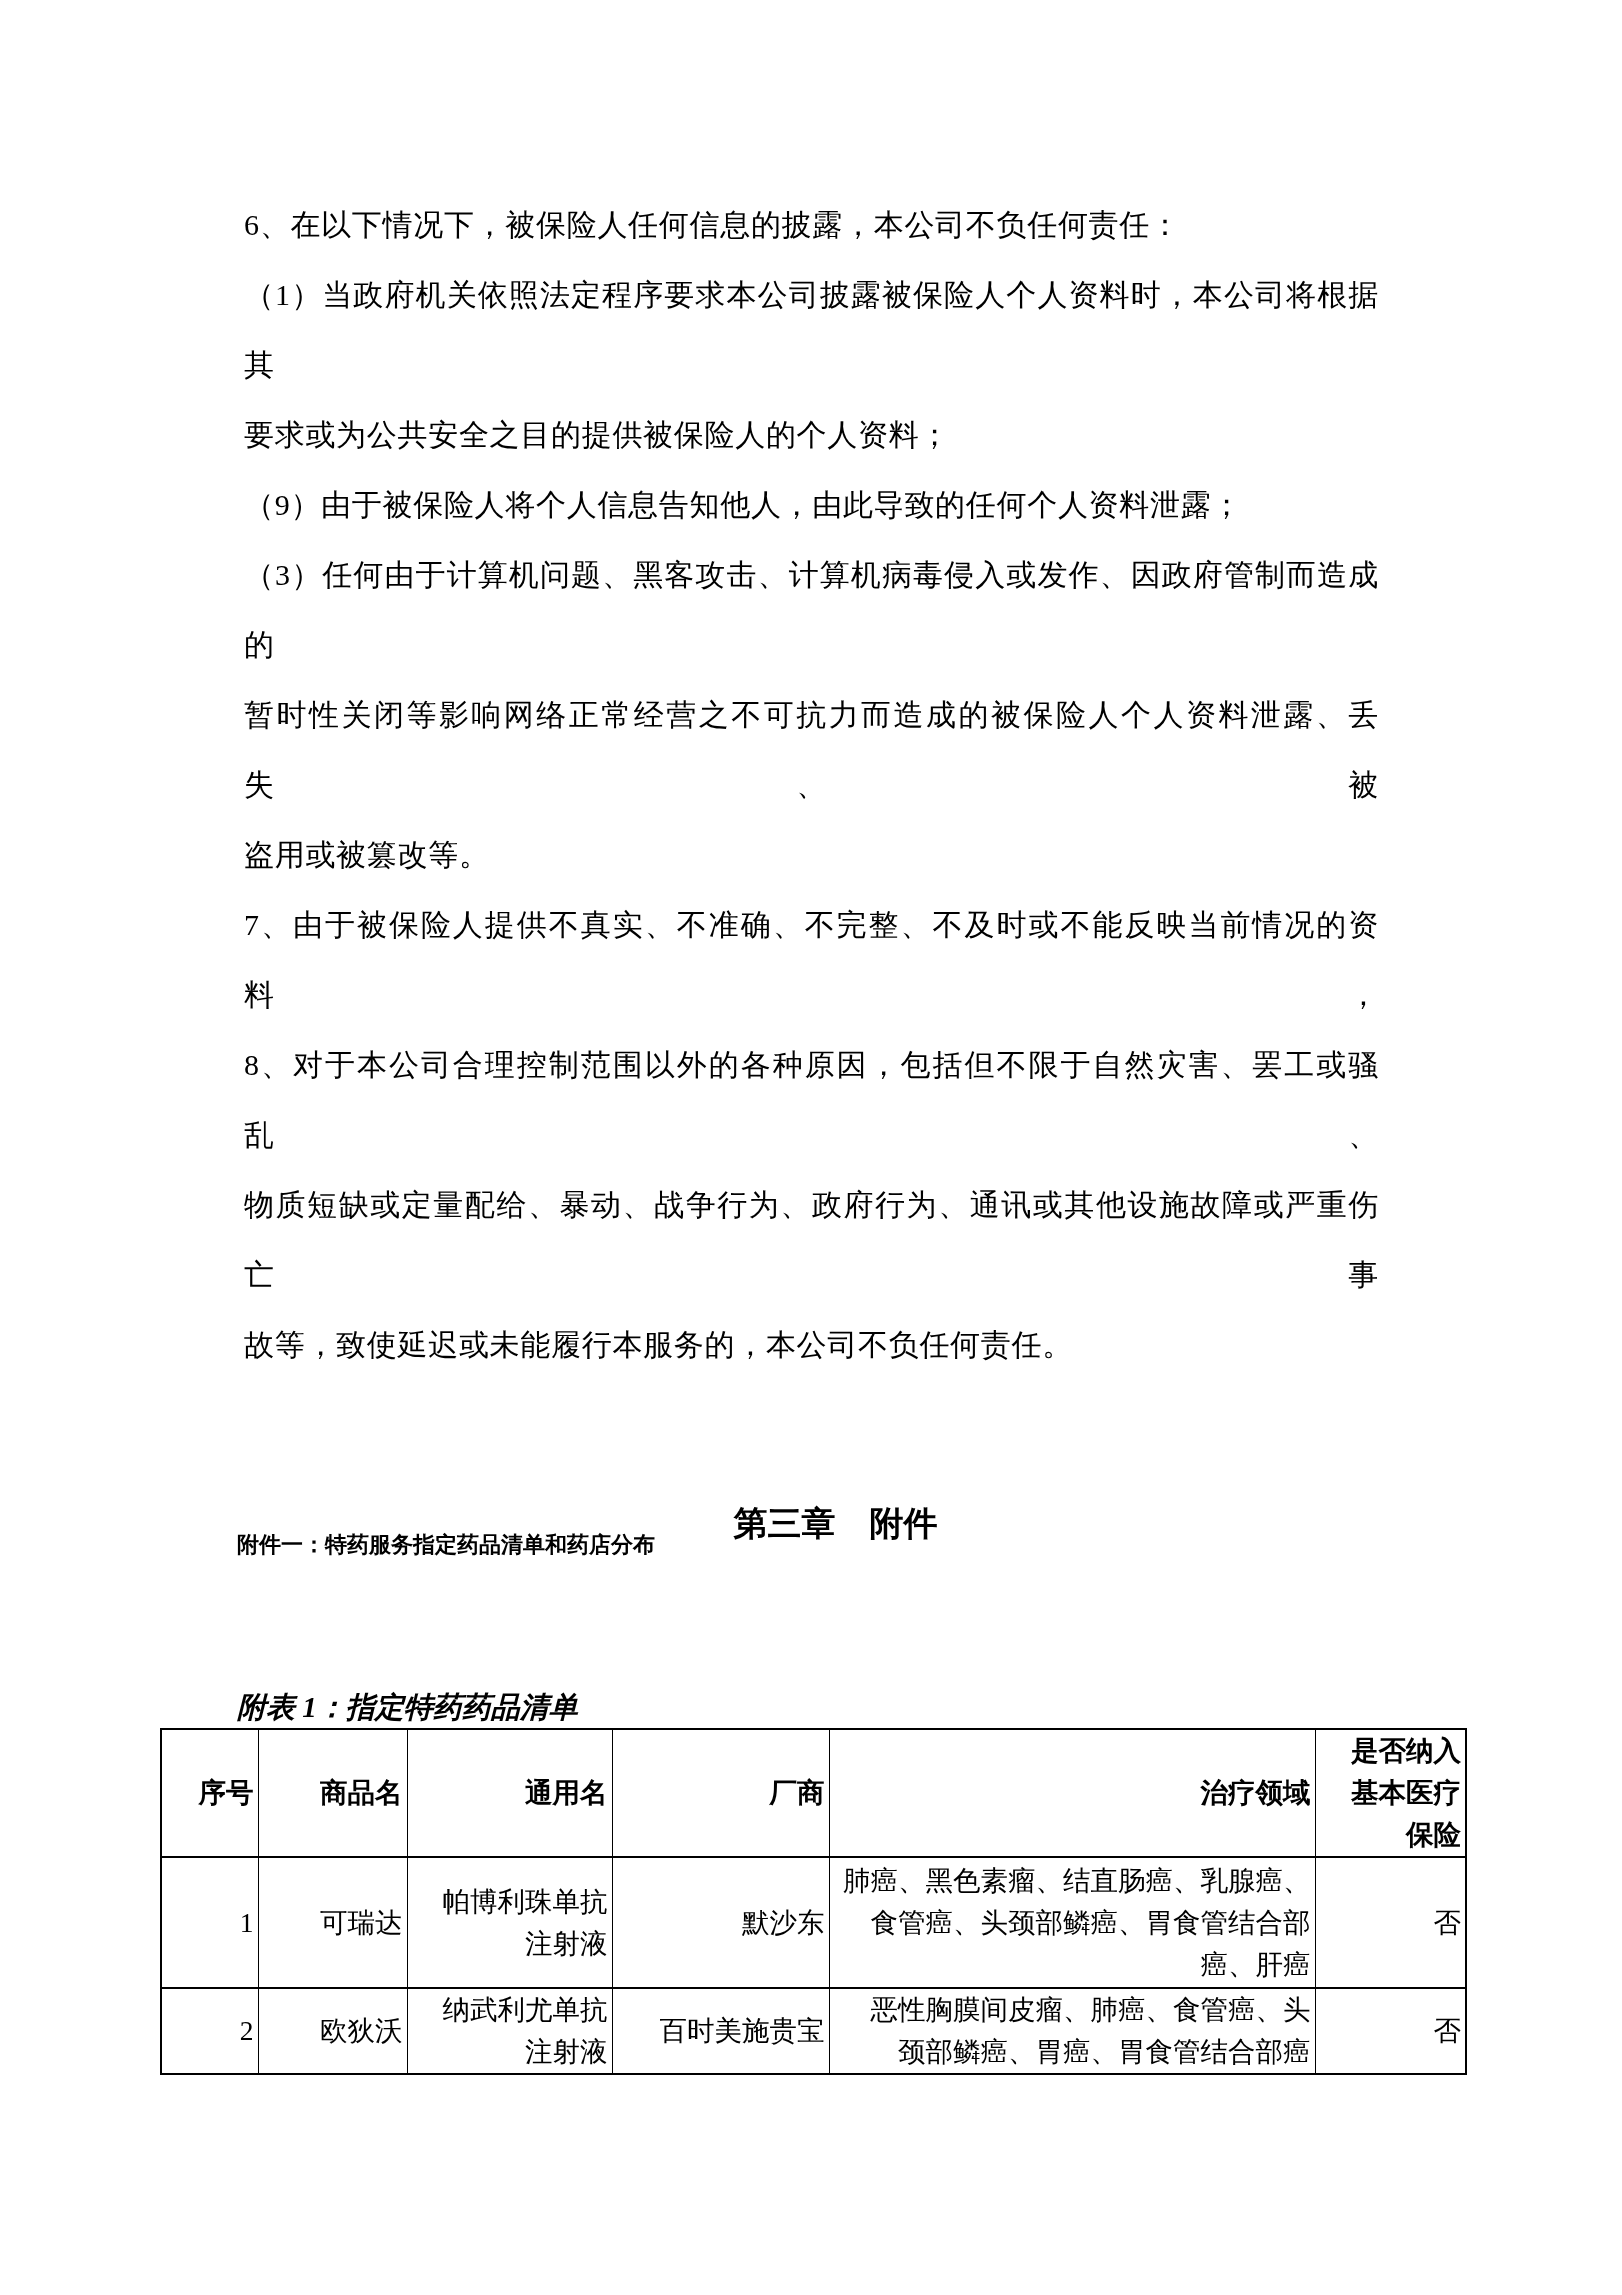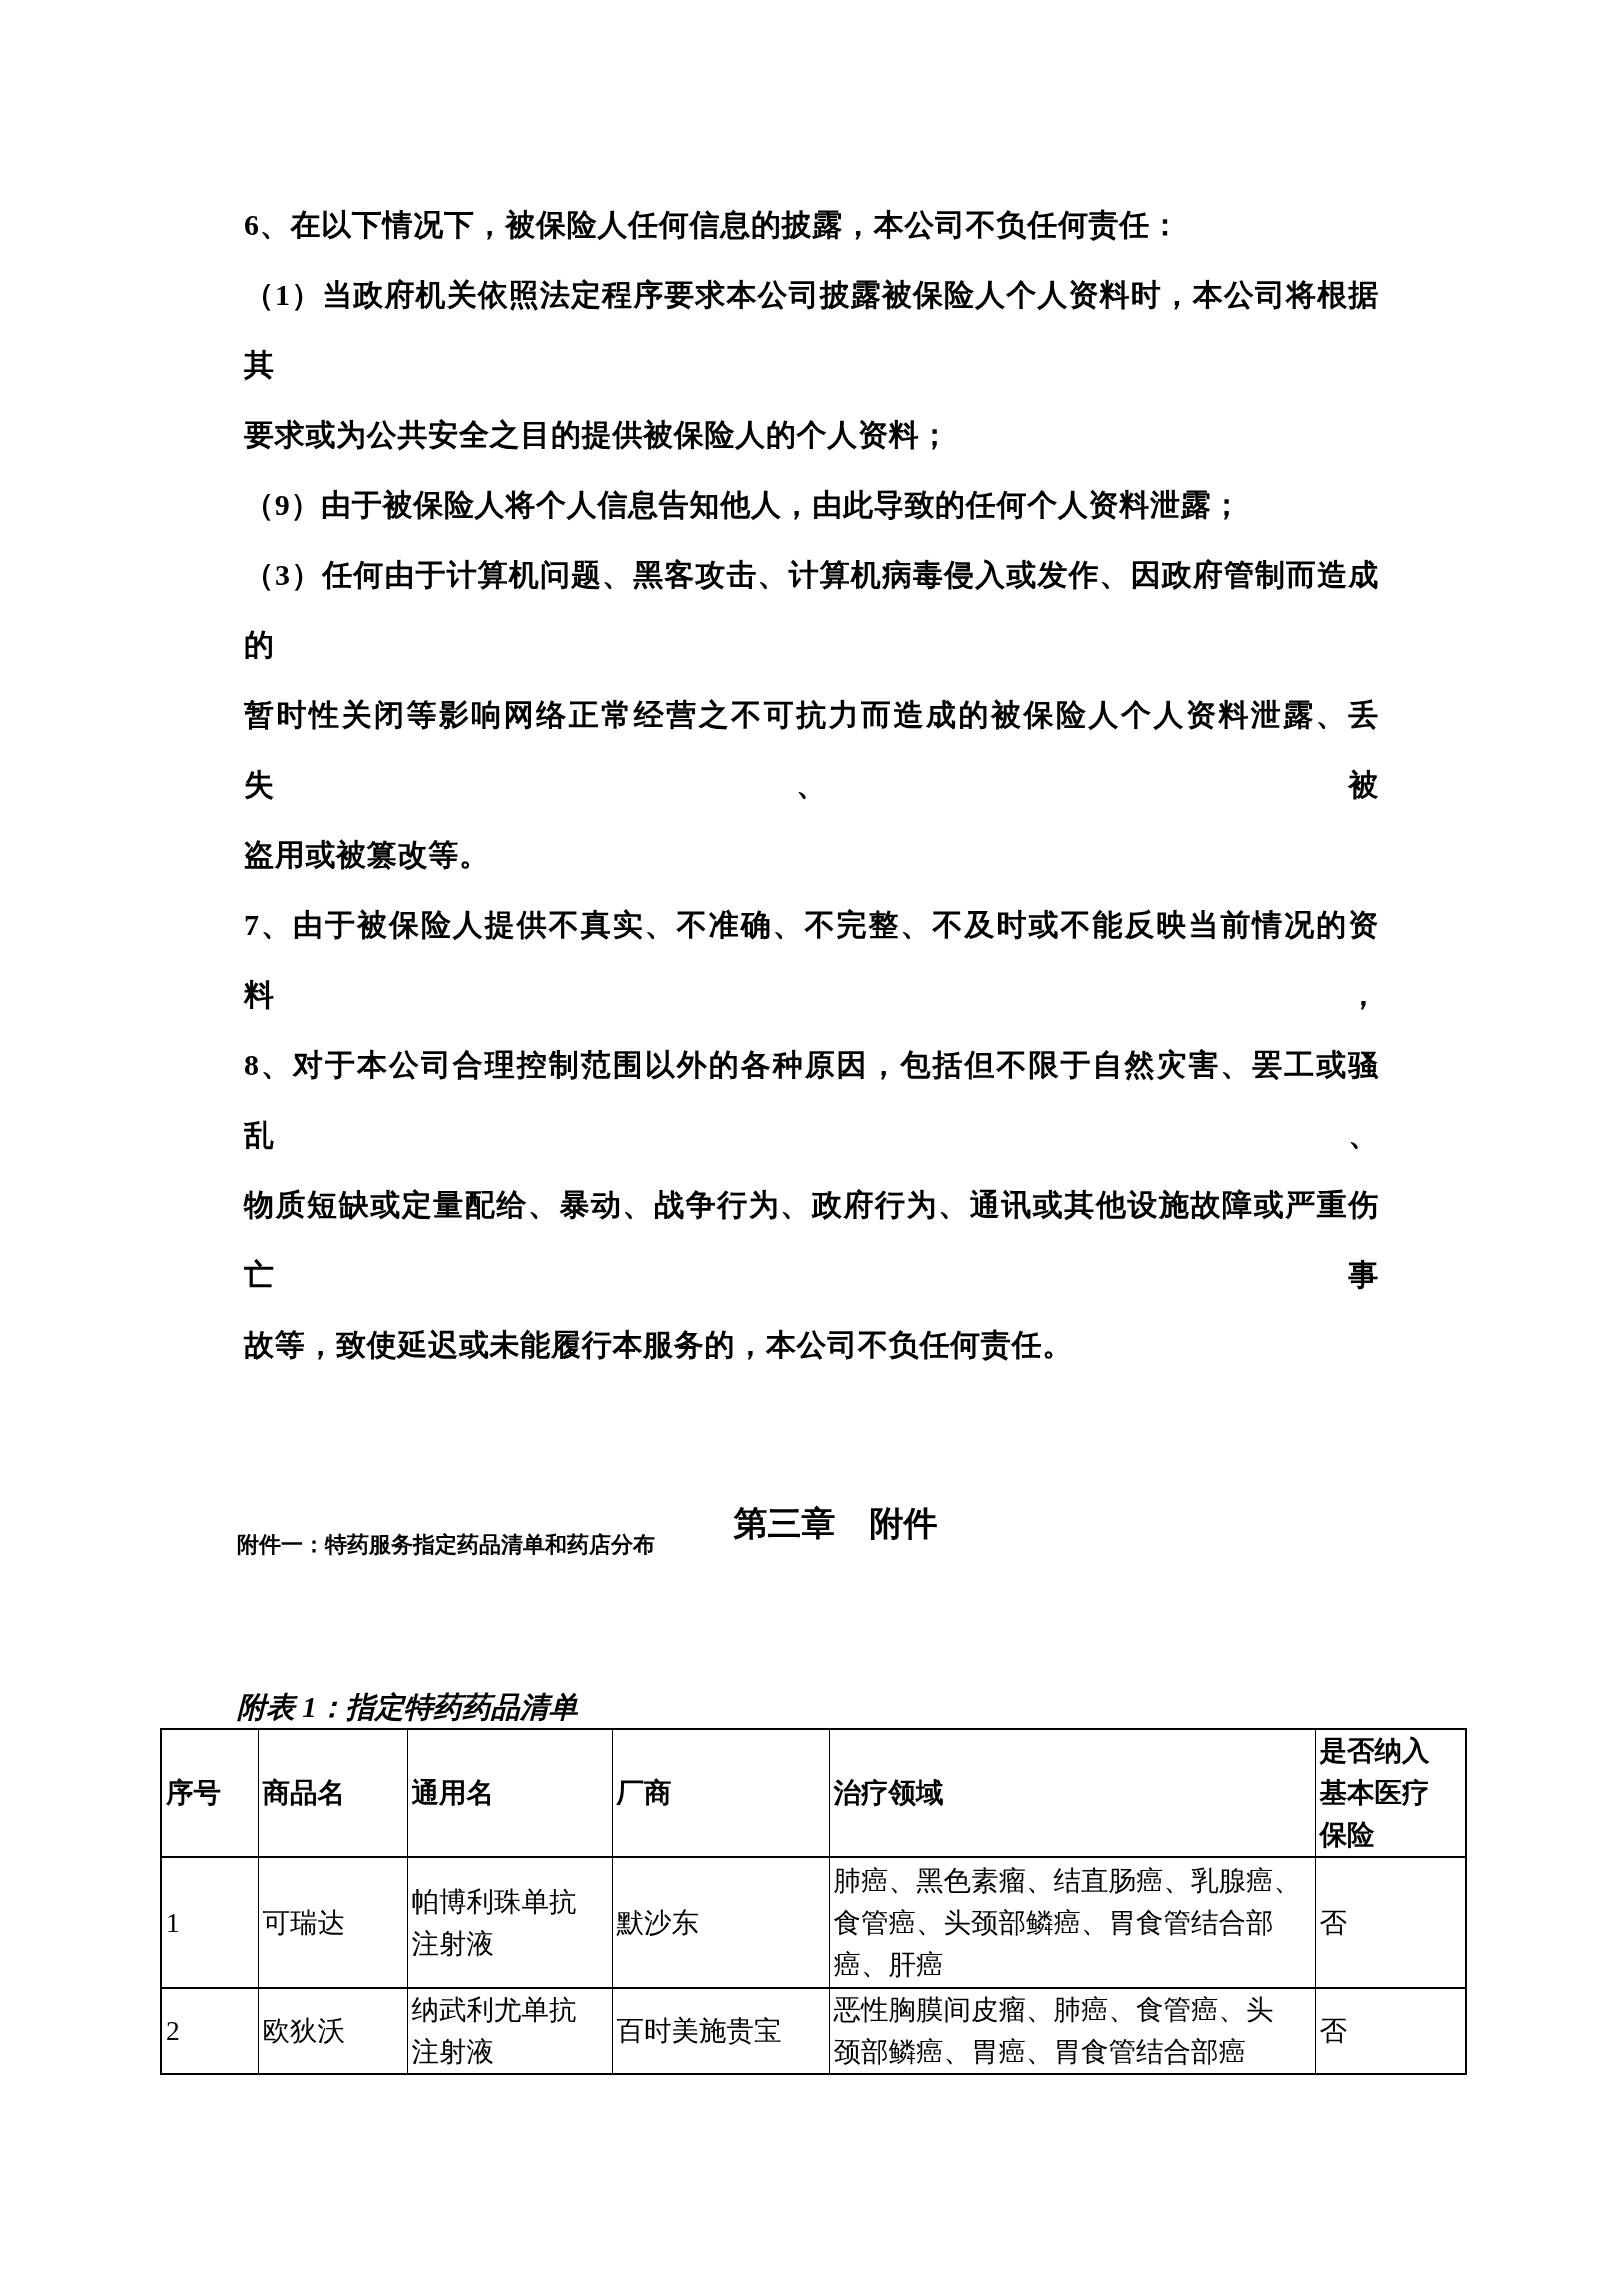--- a/index.html
+++ b/index.html
@@ -17,21 +17,21 @@
   
   .body-text {
     position: absolute;
     left: 244px;
     top: 190px;
     width: 1135px;
     font-size: 30px;
     line-height: 70px;
     letter-spacing: 0.7px;
   }
-  .body-text .line { text-align: left; white-space: normal; font-weight: bold; }
+  .body-text .line { text-align: left; white-space: normal; }
   .body-text .line.full {
     text-align: justify;
     text-align-last: justify;
   }
 
   
   .chapter-title {
     position: absolute;
     left: 0; right: 0;
     top: 1505px;
@@ -71,21 +71,21 @@
     border-collapse: collapse;
     table-layout: fixed;
     border: 2.6px solid #000;
     font-size: 27.5px;
   }
   .drug-table th, .drug-table td {
     border-left: 1.3px solid #000;
     border-right: 1.3px solid #000;
     border-top: 2px solid #000;
     border-bottom: 2px solid #000;
-    text-align: left;
+    text-align: right;
     vertical-align: middle;
     padding: 0 3.9px;
     overflow: hidden;
   }
   .drug-table th { font-weight: bold; }
   .drug-table .header-row { height: 128px; }
   .drug-table .data-row-1 { height: 131px; }
   .drug-table .data-row-2 { height: 86px; }
   .cell-multi div { line-height: 42px; }
 

